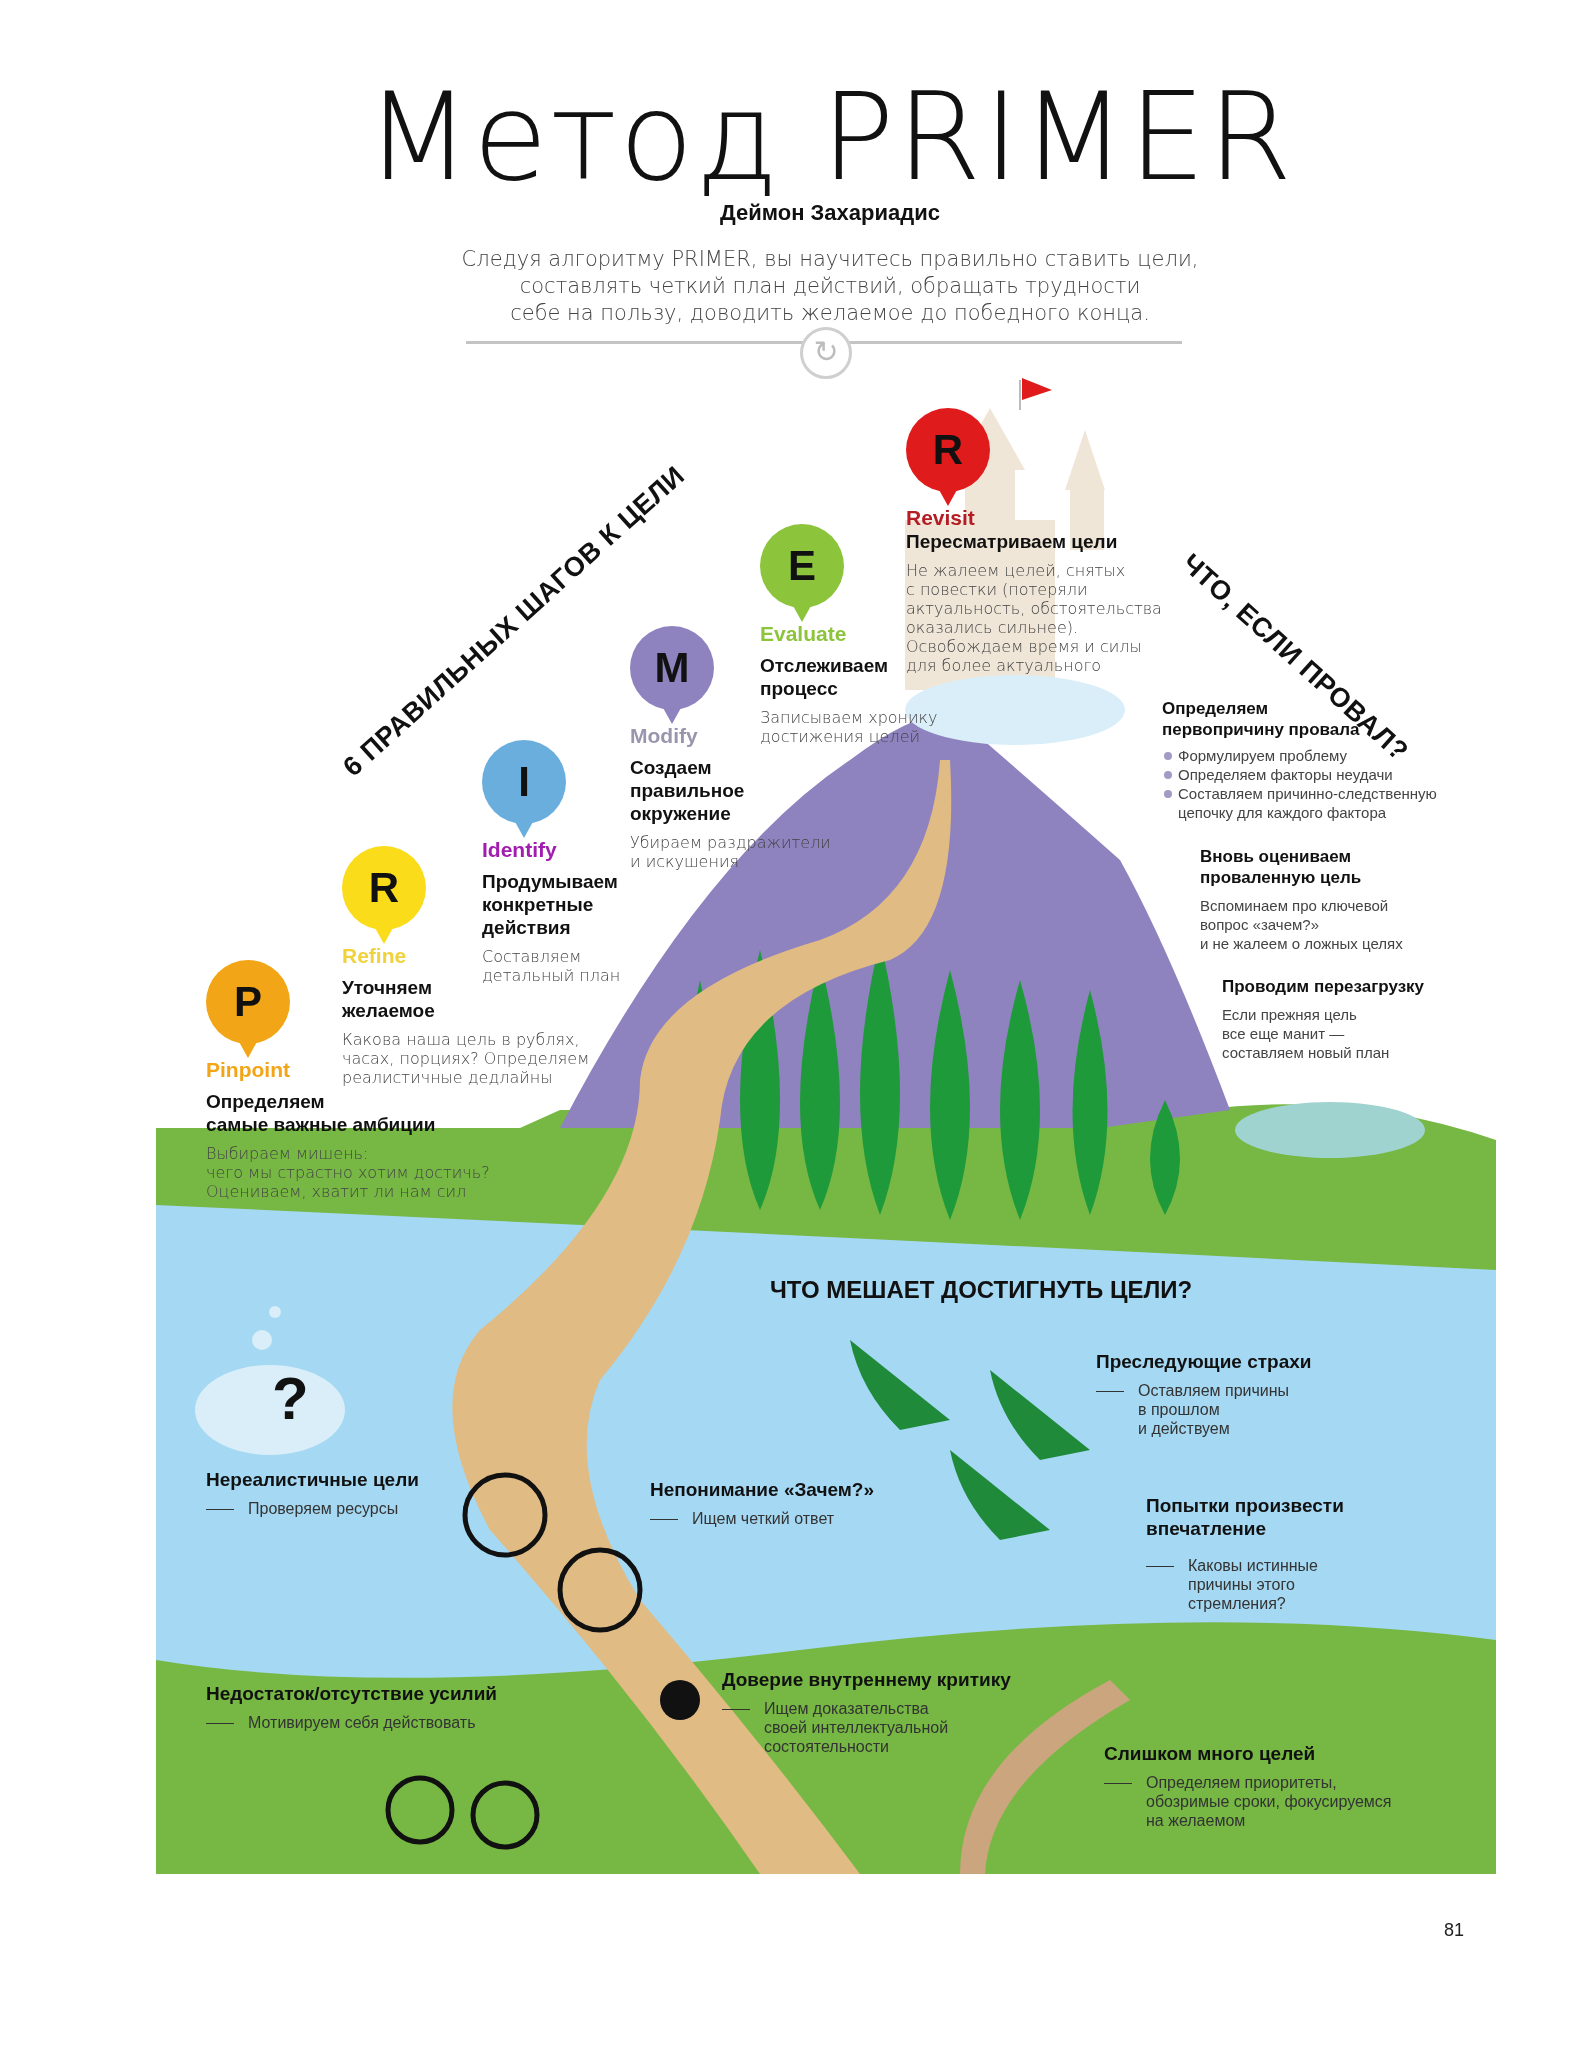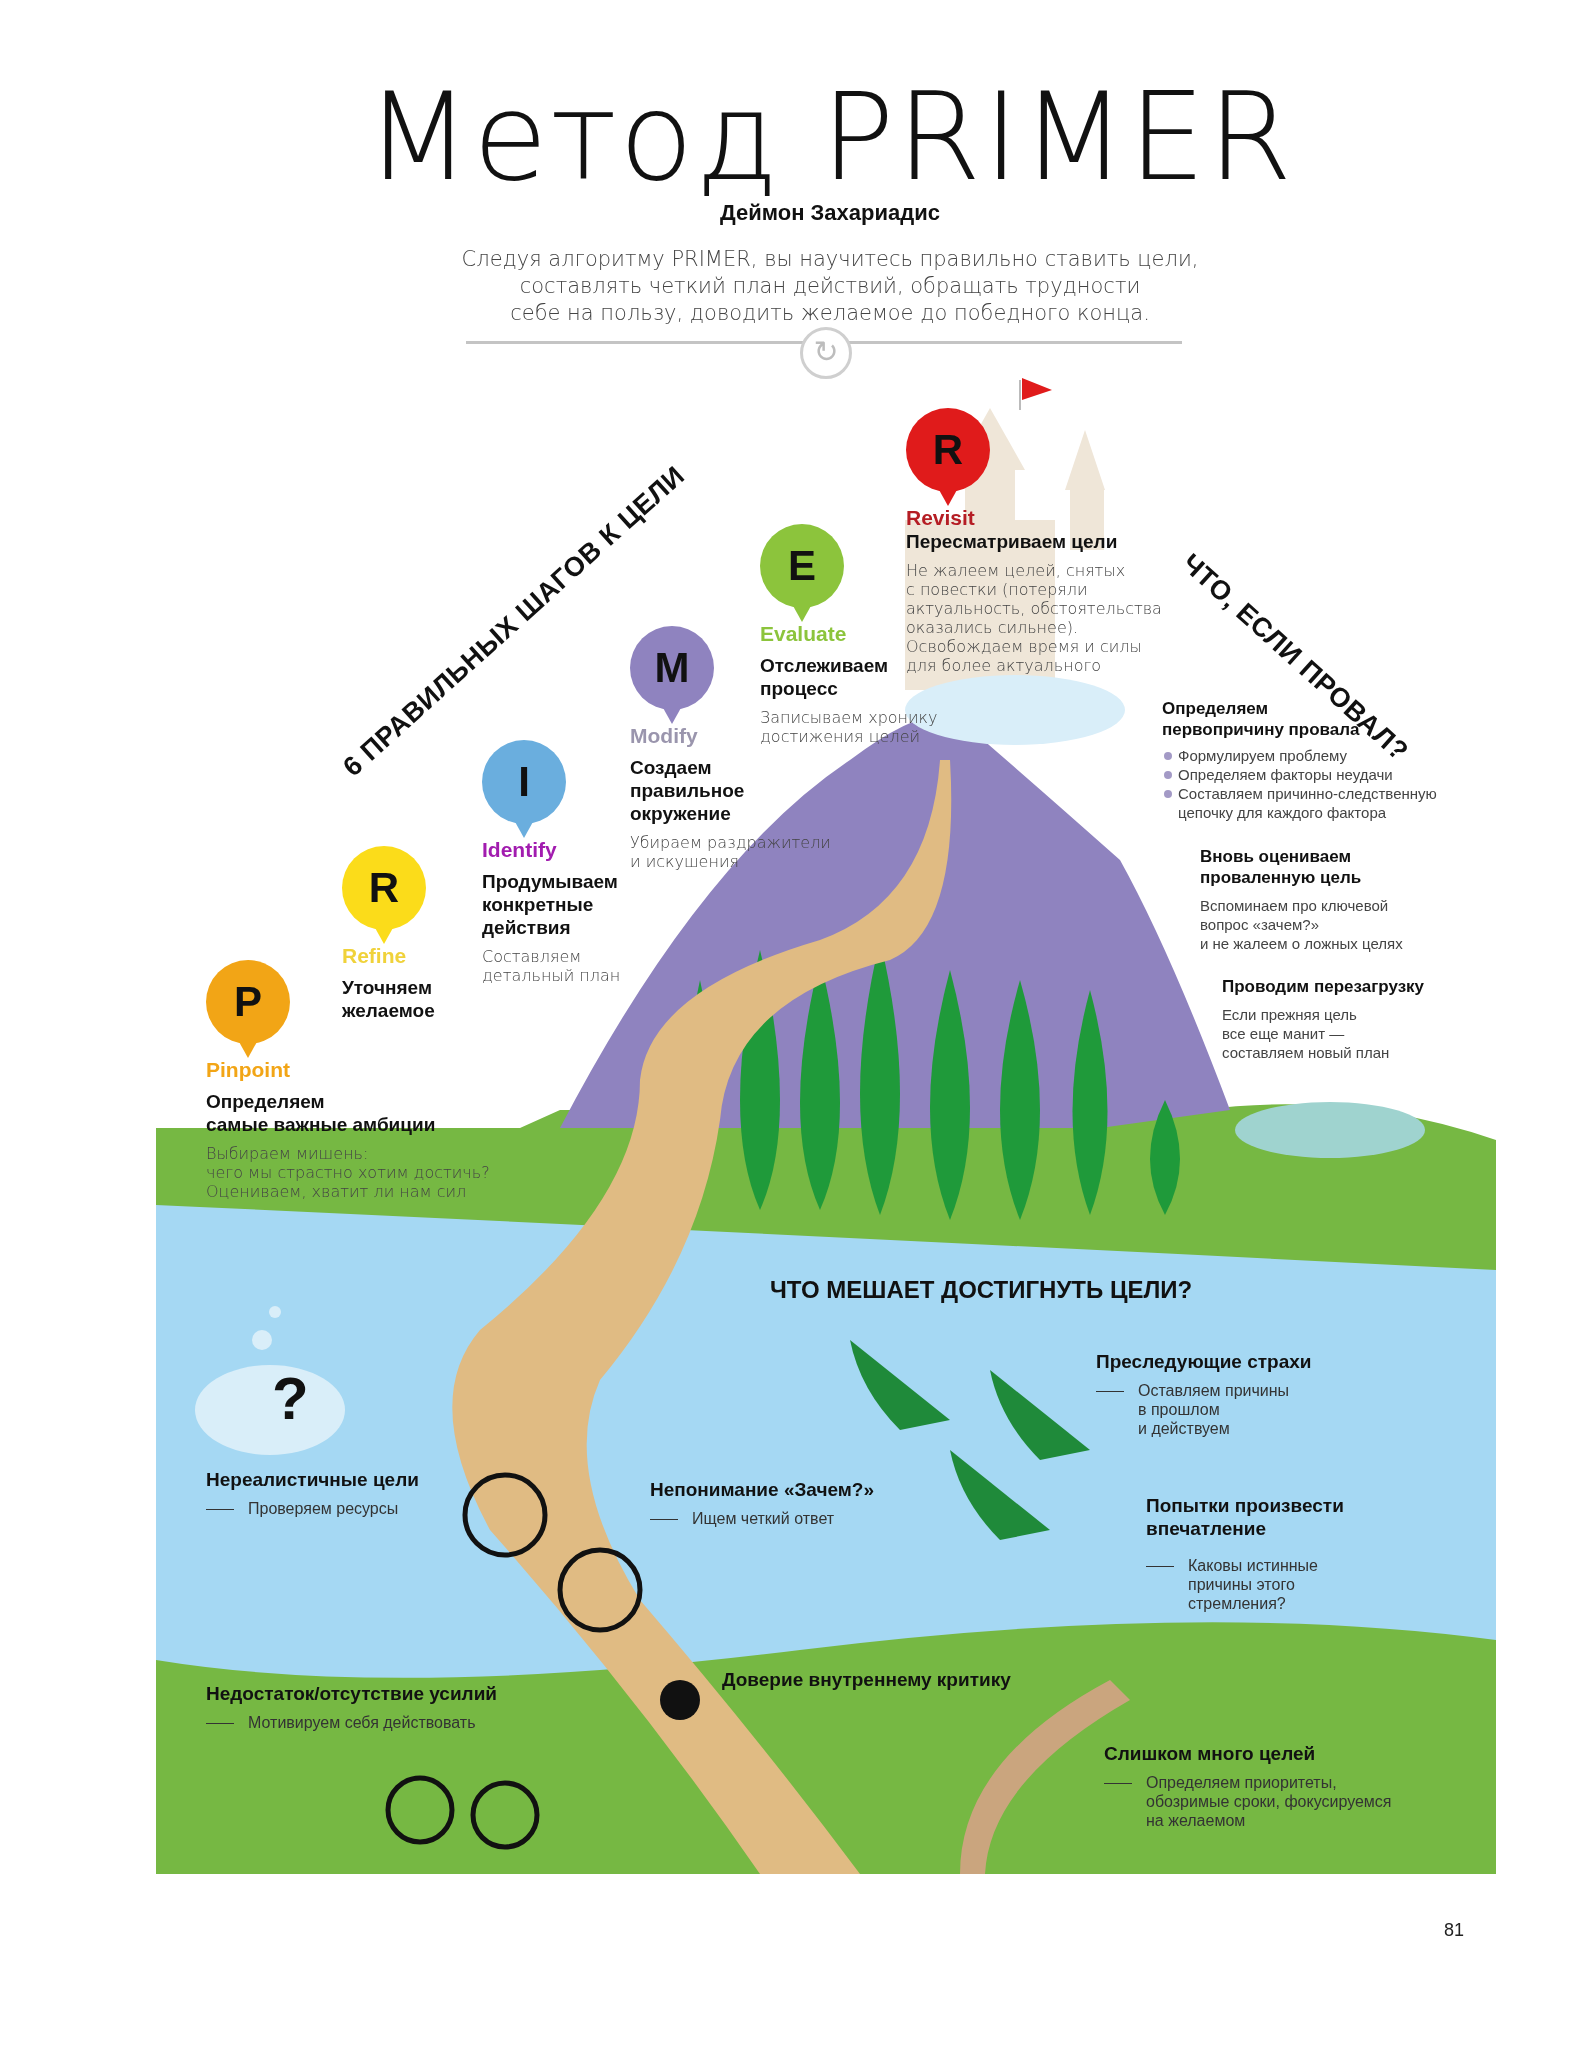--- a/index.html
+++ b/index.html
@@ -129,20 +129,25 @@
     </div>
 </div>
 
 <div class="abs" style="left:342px;top:846px;">
   <div class="pin" style="background:#fbdc1a;--c:#fbdc1a;position:relative">R</div>
   <div class="step-en" style="color:#f0d23a;margin-top:14px">Refine</div>
   <div class="step-h" style="margin-top:8px">
       <div>Уточняем</div>
       <div>желаемое</div>
     </div>
+  <div class="step-d" style="margin-top:8px">
+      <div>Какова наша цель в рублях,</div>
+      <div>часах, порциях? Определяем</div>
+      <div>реалистичные дедлайны</div>
+    </div>
 </div>
 
 <div class="abs" style="left:482px;top:740px;">
   <div class="pin" style="background:#6aaede;--c:#6aaede;position:relative">I</div>
   <div class="step-en" style="color:#a21caf;margin-top:14px">Identify</div>
   <div class="step-h" style="margin-top:8px">
       <div>Продумываем</div>
       <div>конкретные</div>
       <div>действия</div>
     </div>
@@ -260,20 +265,25 @@
     </div>
 </div>
 <div class="abs" style="left:206px;top:1682px">
   <div class="obs-h">Недостаток/отсутствие усилий</div>
   <div class="obs-d" style="margin-top:8px">
       <div>Мотивируем себя действовать</div>
     </div>
 </div>
 <div class="abs" style="left:722px;top:1668px">
   <div class="obs-h">Доверие внутреннему критику</div>
+  <div class="obs-d" style="margin-top:8px">
+      <div>Ищем доказательства</div>
+      <div>своей интеллектуальной</div>
+      <div>состоятельности</div>
+    </div>
 </div>
 <div class="abs" style="left:1104px;top:1742px">
   <div class="obs-h">Слишком много целей</div>
   <div class="obs-d" style="margin-top:8px">
       <div>Определяем приоритеты,</div>
       <div>обозримые сроки, фокусируемся</div>
       <div>на желаемом</div>
     </div>
 </div>
 

